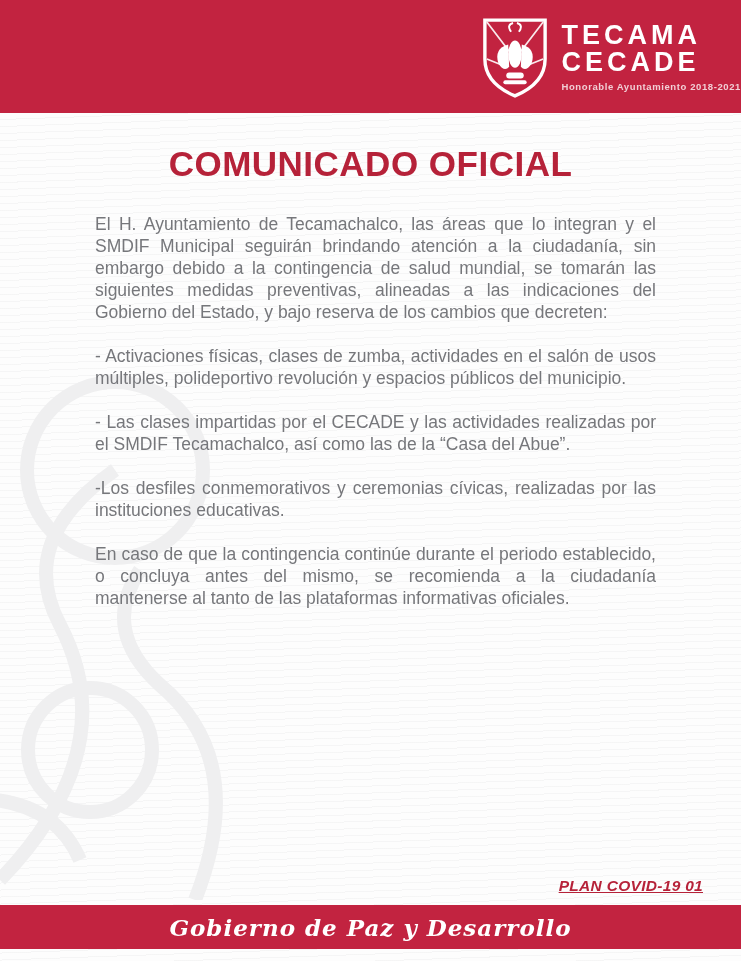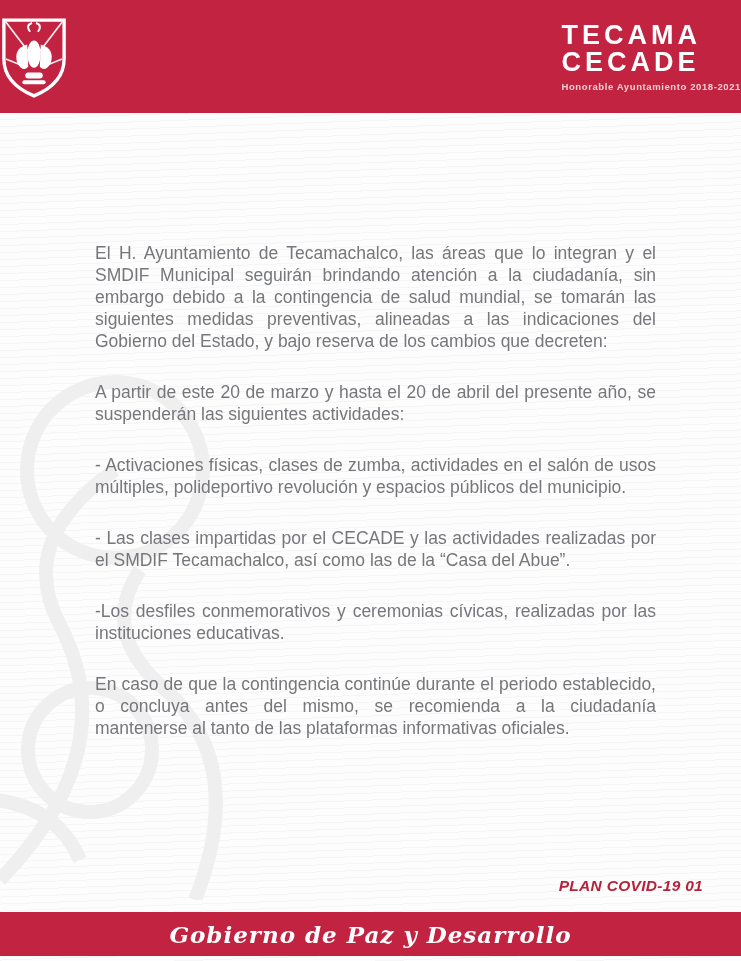--- a/index.html
+++ b/index.html
@@ -18,21 +18,21 @@
   }
   .watermark {
     position:absolute; left:-70px; top:320px;
     pointer-events:none;
   }
 
   
   .header-band {
     position:absolute; top:0; left:0; right:0; height:113px;
     background:#C22340;
-    display:flex; align-items:center; justify-content:space-between;
+    display:flex; align-items:center; justify-content:flex-end;
     gap:12px;
   }
   .logo { width:68px; height:84px; flex:0 0 auto; margin-top:2px; }
   .brand { display:flex; flex-direction:column; }
   .brand-line {
     color:#ffffff; font-weight:bold; font-size:27px; line-height:27px;
     letter-spacing:4px;
   }
   .brand-sub {
     margin-top:5px;
@@ -48,33 +48,34 @@
     font-size:35px; font-weight:800; letter-spacing:0.5px;
   }
 
   
   .doc-body {
     position:absolute; top:213px; left:95px; width:561px;
     color:#76777B;
     font-size:17.5px; line-height:22px;
     text-align:justify;
   }
-  .doc-body p { margin-bottom:22px;margin-top:29px; }
+  .doc-body p { margin-bottom:22px; }
 
   
   .plan-label {
     position:absolute; top:877px; right:38px;
     color:#B62239;
     font-size:15.5px; font-weight:bold; font-style:italic;
     letter-spacing:0.3px;
+    text-decoration:underline;
   }
 
   
   .footer-band {
-    position:absolute; bottom:5px; left:0; right:0; height:44px;
+    position:absolute; bottom:12px; left:0; right:0; height:44px;
     background:#C22340;
     display:flex; align-items:center; justify-content:center;
   }
   .slogan {
     color:#ffffff;
     font-family:"DejaVu Serif", serif;
     font-style:italic; font-weight:bold;
     font-size:23px; letter-spacing:1px;
   }
 </style>
@@ -104,24 +105,24 @@
       <rect x="26" y="58" width="18" height="6" rx="3" fill="#ffffff"></rect>
       <rect x="23" y="66" width="24" height="4" rx="2" fill="#ffffff"></rect>
     </svg>
     <div class="brand">
       <div class="brand-line">TECAMA</div>
       <div class="brand-line">CECADE</div>
       <div class="brand-sub">Honorable Ayuntamiento 2018-2021</div>
     </div>
   </header>
 
+  <h1 class="doc-title">COMUNICADO OFICIAL</h1>
 
   <main class="doc-body">
     <p>El H. Ayuntamiento de Tecamachalco, las áreas que lo integran y el SMDIF Municipal seguirán brindando atención a la ciudadanía, sin embargo debido a la contingencia de salud mundial, se tomarán las siguientes medidas preventivas, alineadas a las indicaciones del Gobierno del Estado, y bajo reserva de los cambios que decreten:</p>
-    <p>A partir de este 20 de marzo y hasta el 20 de abril del presente año, se suspenderán las siguientes actividades:</p>
     <p>- Activaciones físicas, clases de zumba, actividades en el salón de usos múltiples, polideportivo revolución y espacios públicos del municipio.</p>
     <p>- Las clases impartidas por el CECADE y las actividades realizadas por el SMDIF Tecamachalco, así como las de la “Casa del Abue”.</p>
     <p>-Los desfiles conmemorativos y ceremonias cívicas, realizadas por las instituciones educativas.</p>
     <p>En caso de que la contingencia continúe durante el periodo establecido, o concluya antes del mismo, se recomienda a la ciudadanía mantenerse al tanto de las plataformas informativas oficiales.</p>
   </main>
 
   <div class="plan-label">PLAN COVID-19 01</div>
 
   <footer class="footer-band">
     <div class="slogan">Gobierno de Paz y Desarrollo</div>

